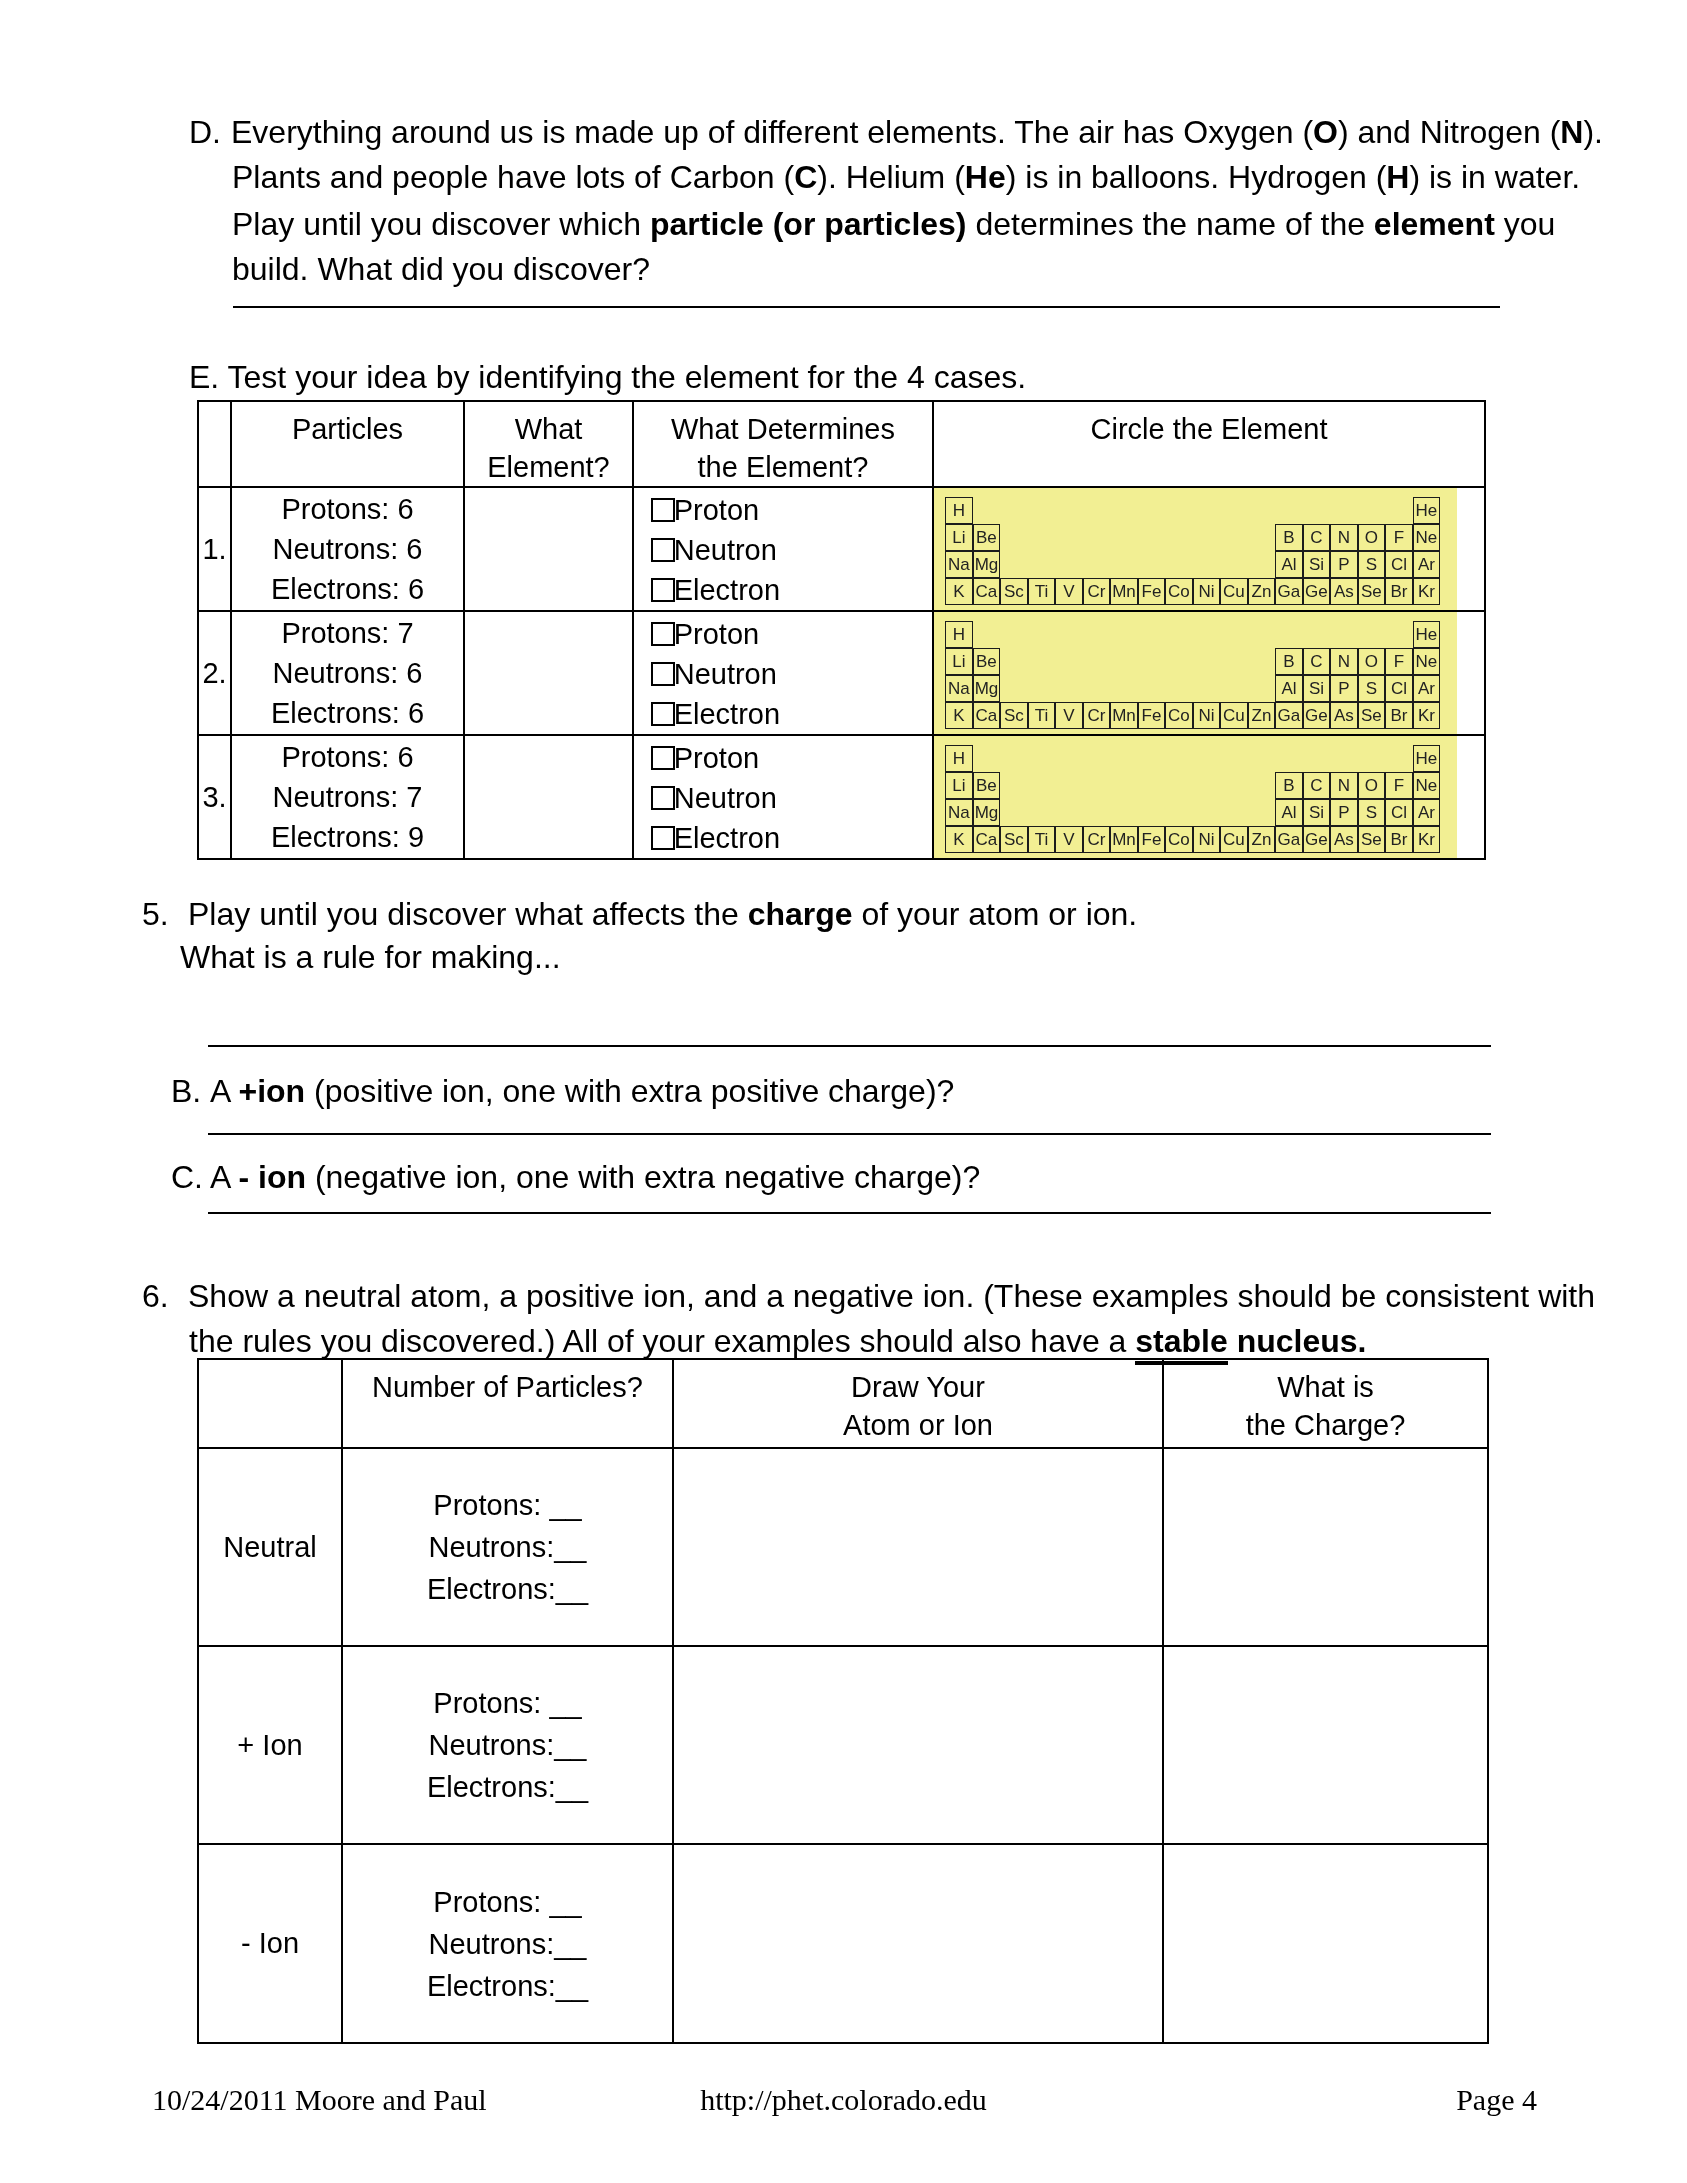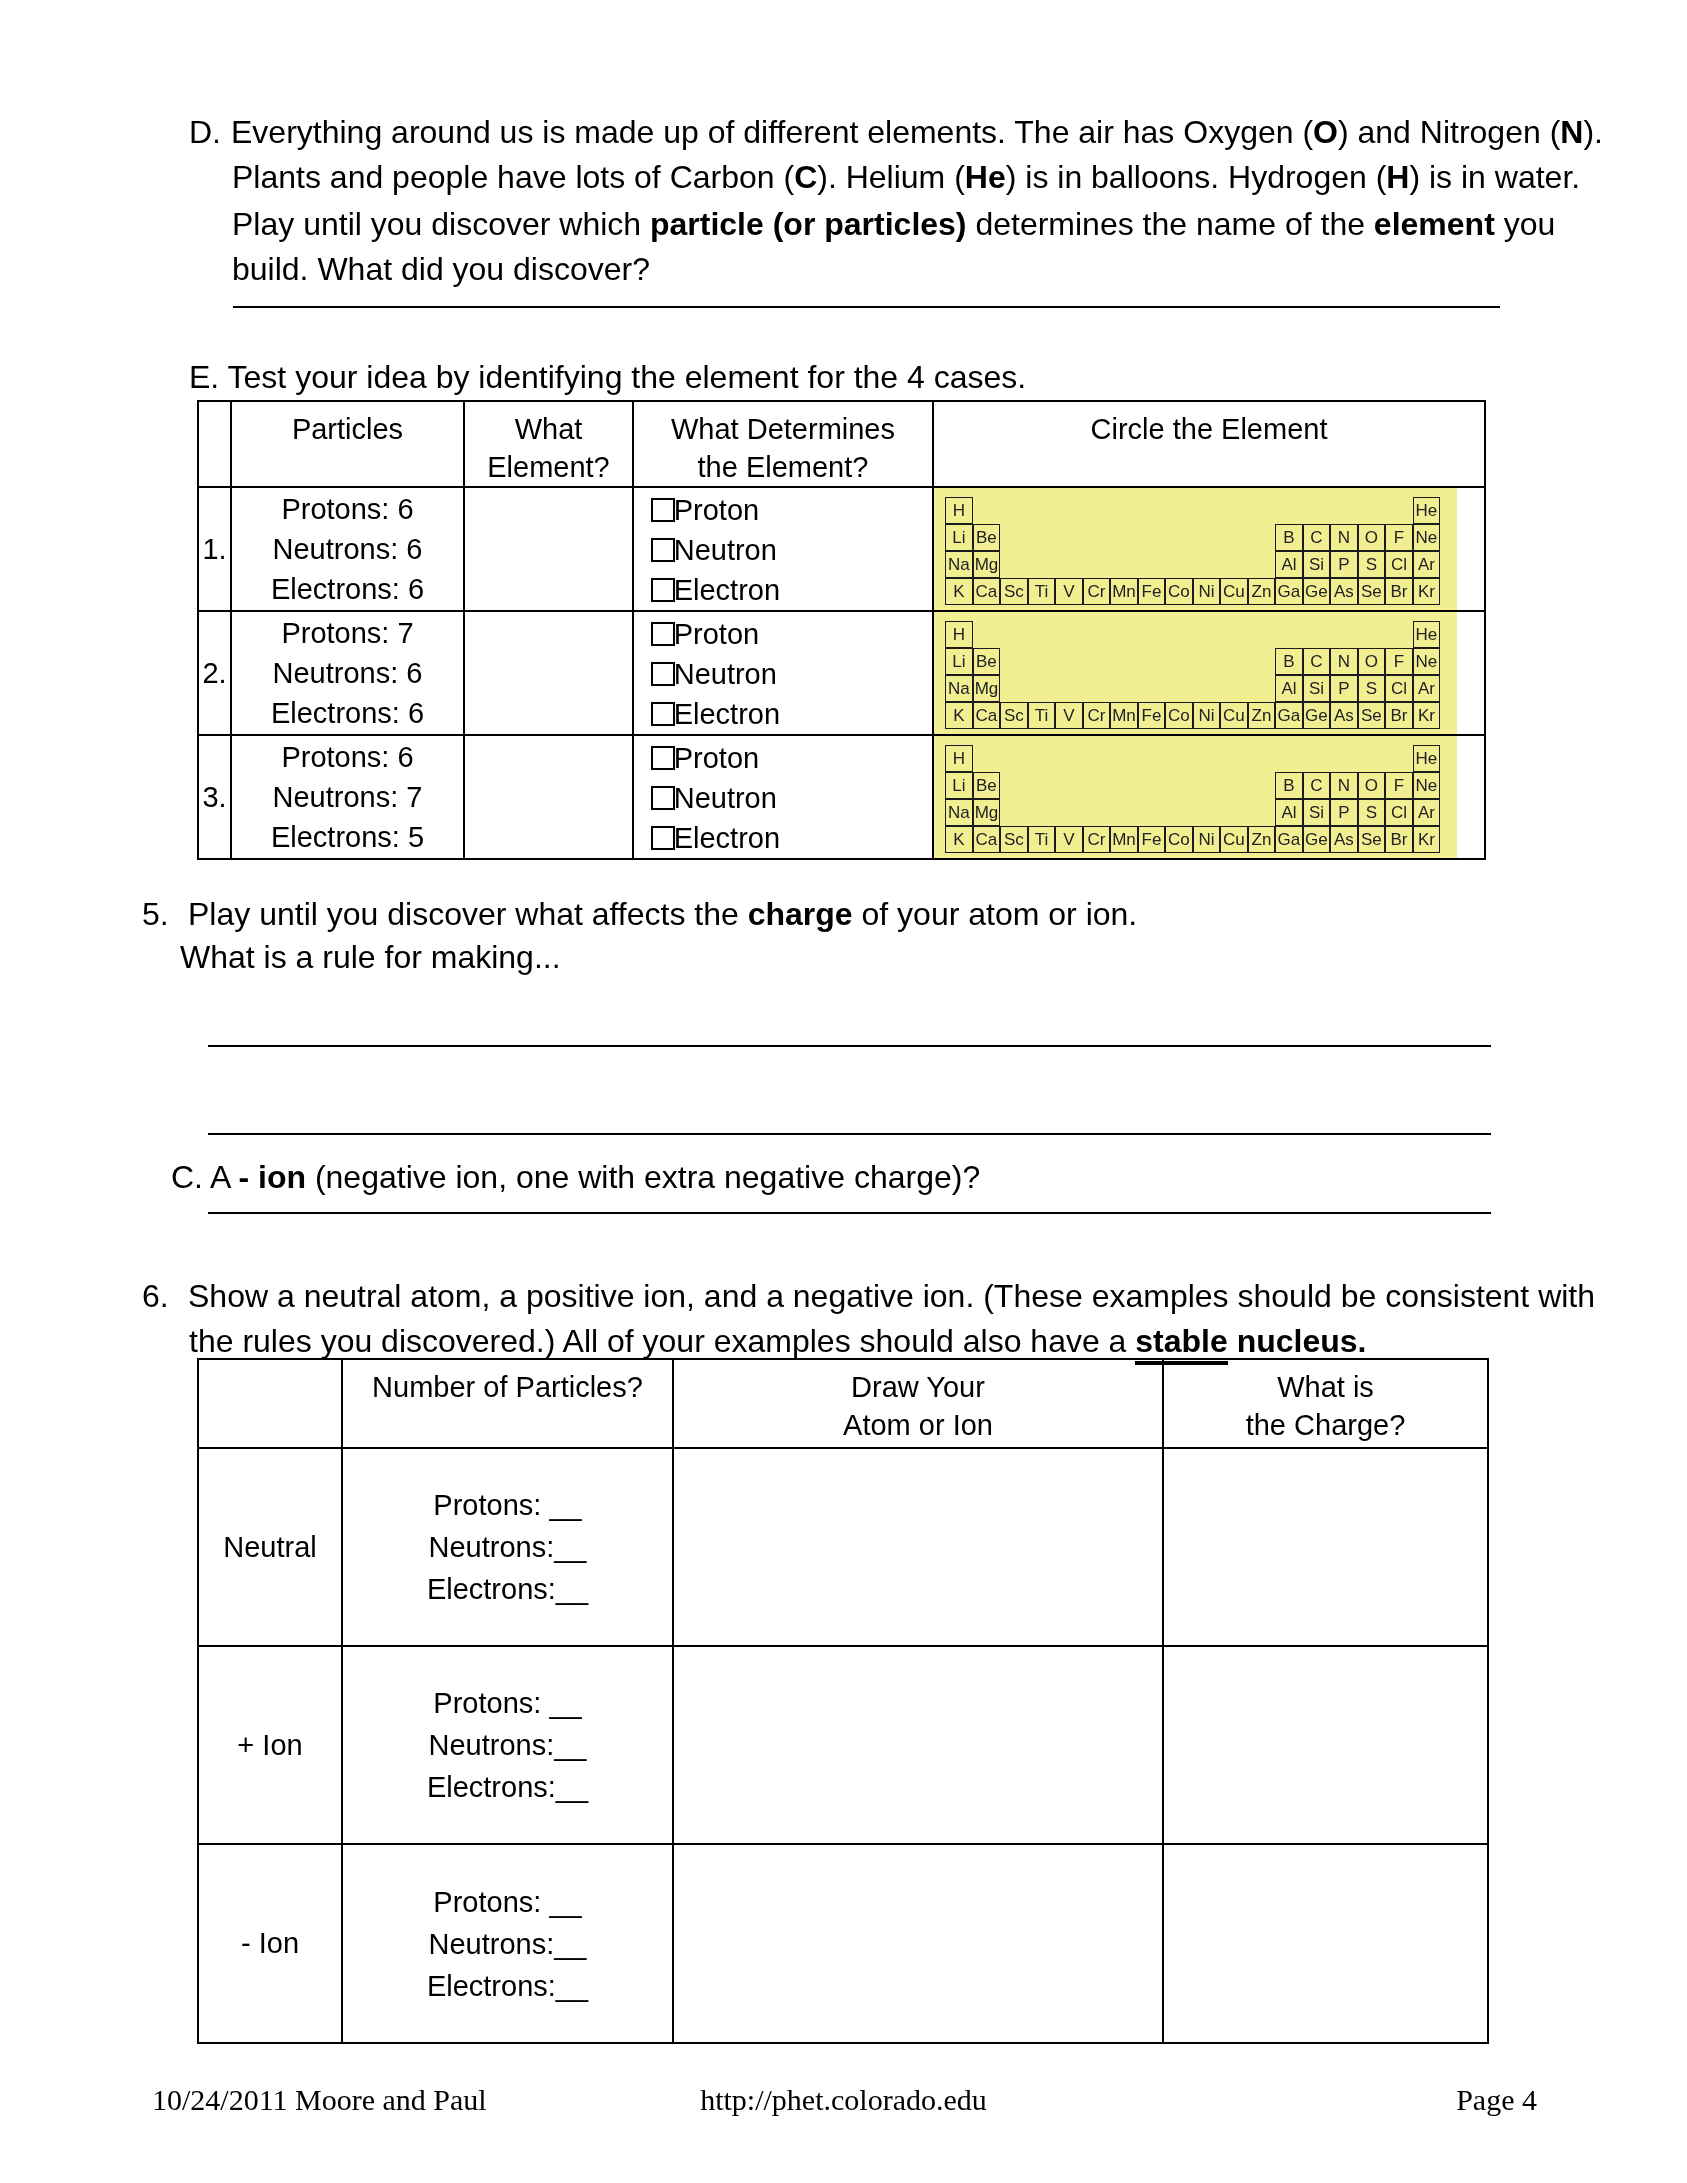--- a/index.html
+++ b/index.html
@@ -278,21 +278,21 @@
               </div>
             </div>
       </td>
     </tr>
 
     <tr style="height:122px;">
       <td class="num">3.</td>
       <td class="parts">
         <div>Protons: 6</div>
         <div>Neutrons: 7</div>
-        <div>Electrons: 5</div>
+        <div>Electrons: 9</div>
       </td>
       <td></td>
       <td class="det">
         <div class="cb-line">
               <span class="cb"></span>
               <span>Proton</span>
             </div>
         <div class="cb-line">
               <span class="cb"></span>
               <span>Neutron</span>
@@ -382,20 +382,21 @@
       </td>
     </tr>
   </tbody>
     </table>
 
   <div class="abs serif" style="left:142px;top:896px;"><span class="lbl lblN">5.</span><span><span>Play until you discover what affects the </span><span class="b">charge</span><span> of your atom or ion.</span></span></div>
   <div class="abs serif" style="left:180px;top:939px;">What is a rule for making...</div>
 
   <div class="rule" style="left:208px;top:1045px;width:1283px;"></div>
 
+  <div class="abs serif" style="left:171px;top:1073px;"><span class="lbl lblA">B.</span><span><span>A </span><span class="b">+ion</span><span> (positive ion, one with extra positive charge)?</span></span></div>
   <div class="rule" style="left:208px;top:1133px;width:1283px;"></div>
 
   <div class="abs serif" style="left:171px;top:1159px;"><span class="lbl lblA">C.</span><span><span>A </span><span class="b">- ion</span><span> (negative ion, one with extra negative charge)?</span></span></div>
   <div class="rule" style="left:208px;top:1212px;width:1283px;"></div>
 
   <div class="abs serif" style="left:142px;top:1278px;"><span class="lbl lblN">6.</span><span>Show a neutral atom, a positive ion, and a negative ion. (These examples should be consistent with</span></div>
   <div class="abs serif" style="left:189px;top:1323px;"><span>the rules you discovered.) All of your examples should also have a </span><span class="b u">stable</span><span class="b"> </span><span class="b">nucleus</span><span class="b">.</span></div>
 
   <table class="tbl" id="table6" style="left:197px;top:1358px;">
     <colgroup>

